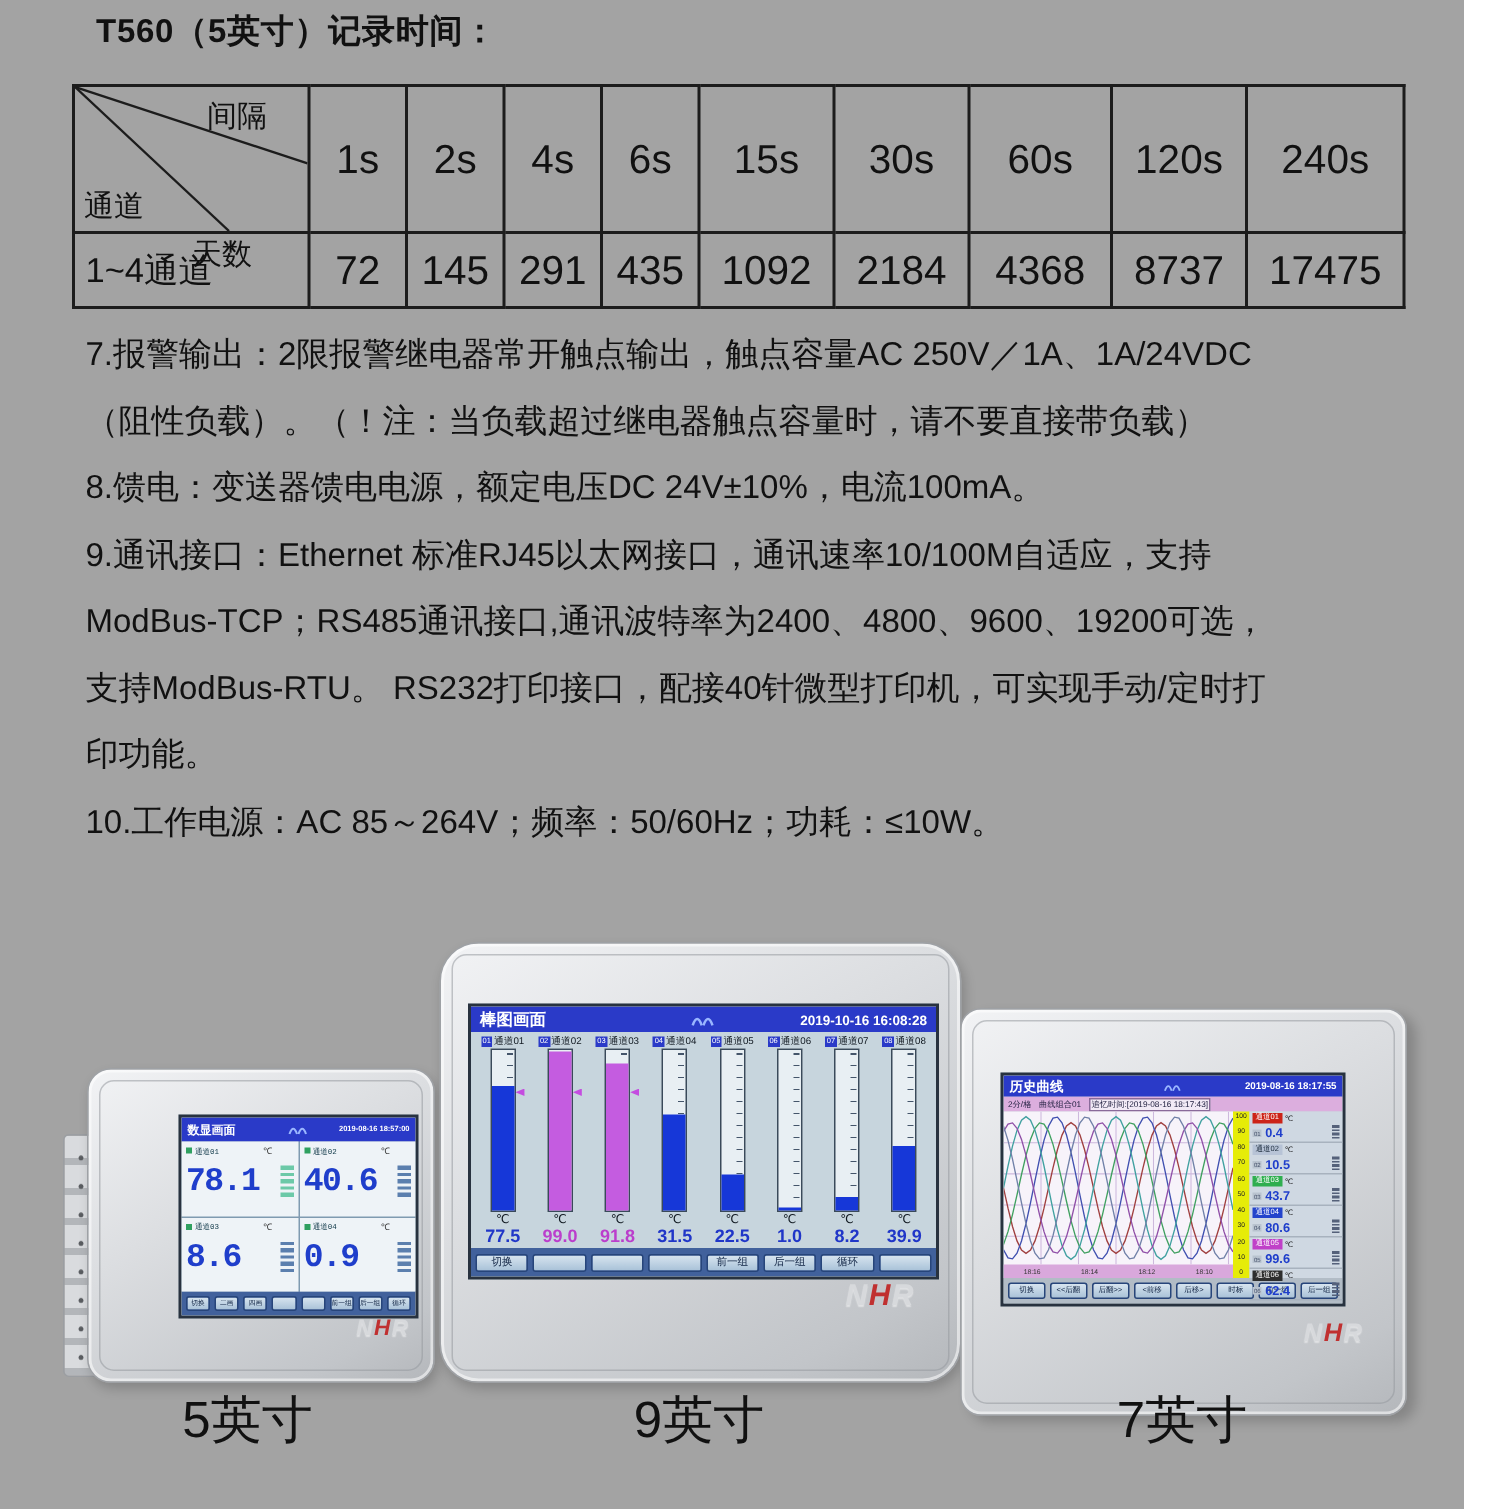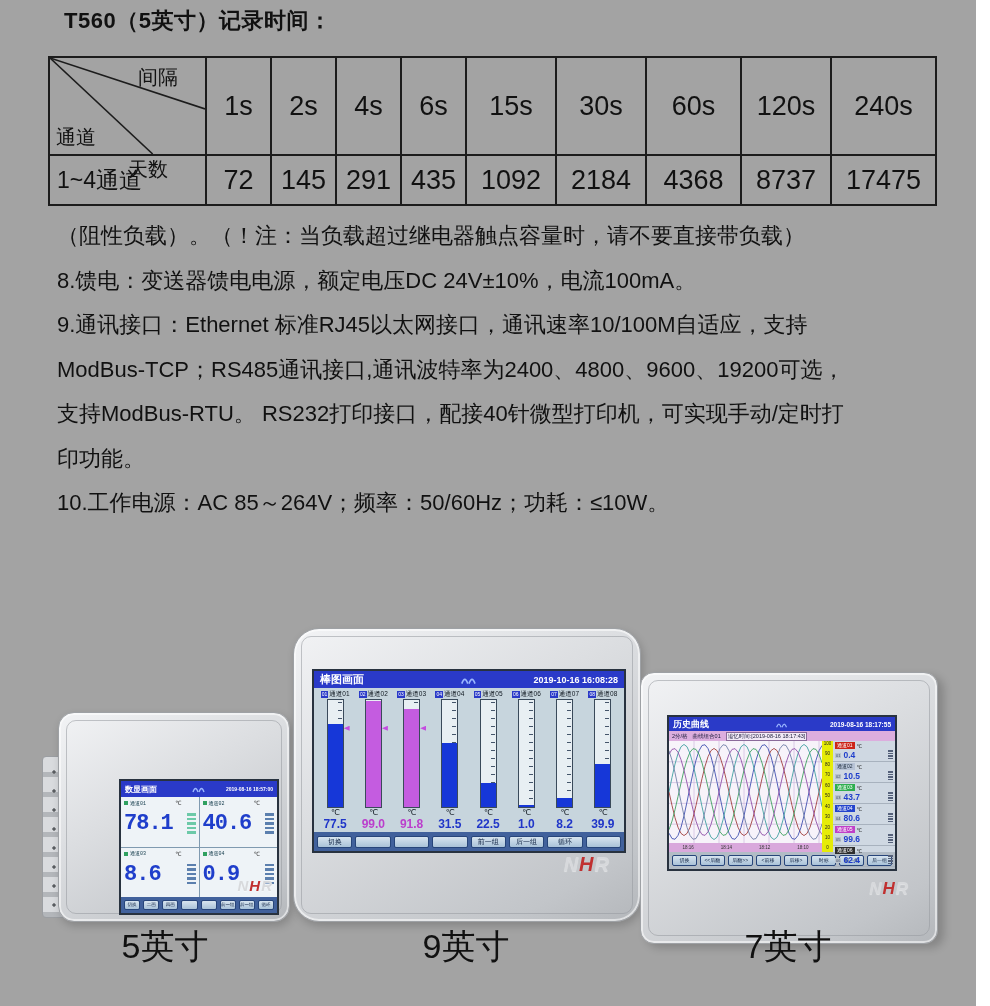--- a/index.html
+++ b/index.html
@@ -45,21 +45,21 @@
 
   
   .dev5{left:42px;top:712px;width:246px;height:208px;}
   .dev5 .bracket{position:absolute;left:0;top:44px;width:30px;height:160px;border-radius:4px;
      background:repeating-linear-gradient(to bottom,#d9dbde 0 15px,#b3b6ba 15px 20px);
      border:1px solid #9b9ea2;}
   .dev5 .bracket::after{content:"";position:absolute;left:7px;top:6px;bottom:6px;width:8px;
      background-image:radial-gradient(circle at 4px 9px,#5a5d61 1.4px,transparent 1.9px);
      background-size:8px 19px;}
   .dev5 .dev-body{left:16px;top:0;width:230px;height:208px;}
-  .scr5{left:60px;top:30px;width:156px;height:132px;margin-top:36px;}
+  .scr5{left:60px;top:30px;width:156px;height:132px;}
   .scr5 .scr-head{height:16px;padding:0 4px;}
   .scr5 .scr-title{font-size:8px;}
   .scr5 .scr-time{font-size:5px;}
   .grid5{flex:1;display:grid;grid-template-columns:1fr 1fr;grid-template-rows:1fr 1fr;gap:1px;background:#7f9ab0;}
   .cell5{background:#eef3f7;position:relative;padding:2px 3px;font-family:Liberation Mono, monospace;}
   .cell5 .top{display:flex;align-items:center;gap:2px;}
   .cell5 .bullet{width:4px;height:4px;background:#2fa060;flex:none;}
   .cell5 .cname{font-size:5px;color:#123a4a;}
   .cell5 .cunit{margin-left:auto;margin-right:14px;font-size:6px;color:#333;}
   .cell5 .cval{font-size:22px;font-weight:600;color:#1f3ecb;line-height:1.5;letter-spacing:-1px;}
@@ -181,20 +181,21 @@
           <td class="val-cell">1092</td>
           <td class="val-cell">2184</td>
           <td class="val-cell">4368</td>
           <td class="val-cell">8737</td>
           <td class="val-cell">17475</td>
         </tr>
   </tbody>
     </table>
 
   <div class="specs" id="specs">
+      <div class="line">7.报警输出：2限报警继电器常开触点输出，触点容量AC 250V／1A、1A/24VDC</div>
       <div class="line">（阻性负载）。（！注：当负载超过继电器触点容量时，请不要直接带负载）</div>
       <div class="line">8.馈电：变送器馈电电源，额定电压DC 24V±10%，电流100mA。</div>
       <div class="line">9.通讯接口：Ethernet 标准RJ45以太网接口，通讯速率10/100M自适应，支持</div>
       <div class="line">ModBus-TCP；RS485通讯接口,通讯波特率为2400、4800、9600、19200可选，</div>
       <div class="line">支持ModBus-RTU。 RS232打印接口，配接40针微型打印机，可实现手动/定时打</div>
       <div class="line">印功能。</div>
       <div class="line">10.工作电源：AC 85～264V；频率：50/60Hz；功耗：≤10W。</div>
     </div>
 
   <div class="device dev5">

